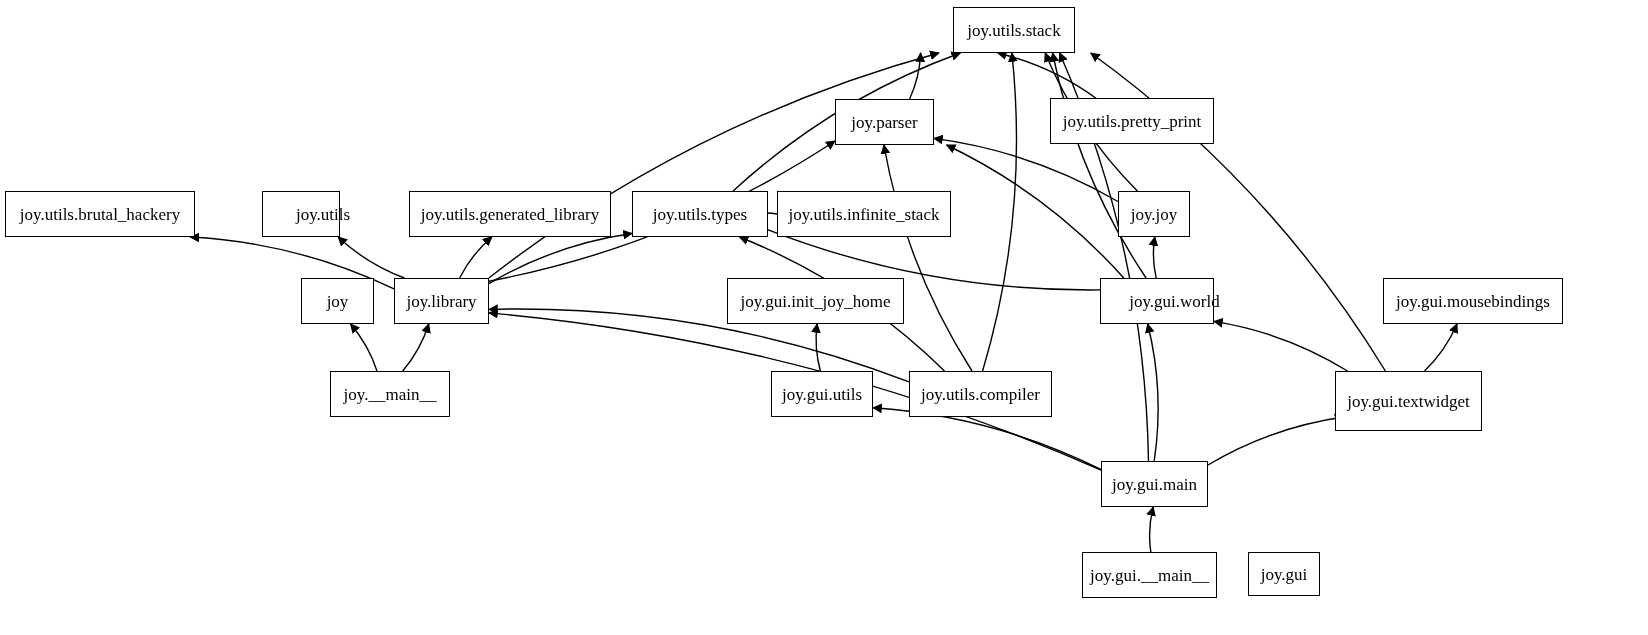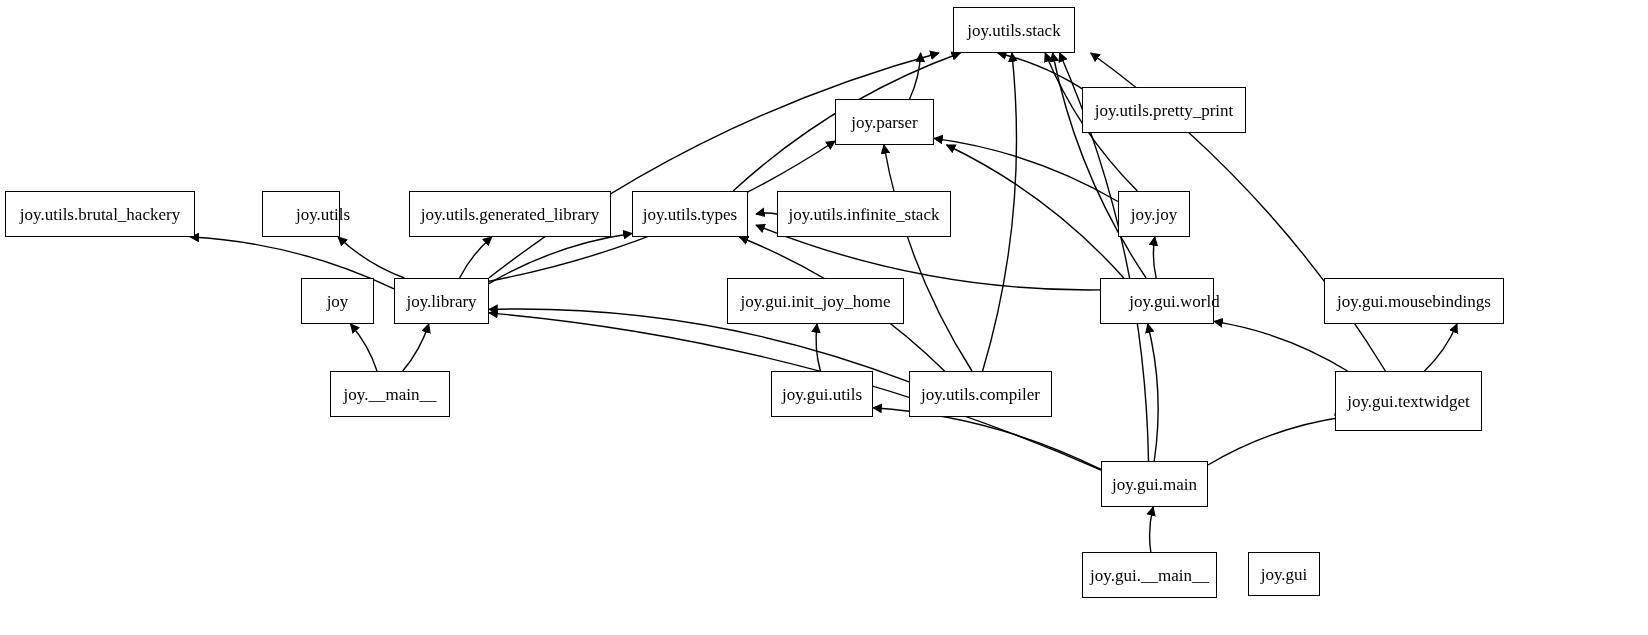--- a/index.html
+++ b/index.html
@@ -88,54 +88,54 @@
       </g>
   </svg>
 
   <div id="node-layer">
       <div class="node-box" style="left: 953px; top: 7px; width: 122px; height: 46px;">
         <span class="node-label">joy.utils.stack</span>
       </div>
       <div class="node-box" style="left: 835px; top: 99px; width: 99px; height: 46px;">
         <span class="node-label">joy.parser</span>
       </div>
-      <div class="node-box" style="left: 1050px; top: 87px; width: 164px; height: 46px; margin-left: 32px;">
+      <div class="node-box" style="left: 1050px; top: 98px; width: 164px; height: 46px;">
         <span class="node-label">joy.utils.pretty_print</span>
       </div>
       <div class="node-box" style="left: 5px; top: 191px; width: 190px; height: 46px;">
         <span class="node-label">joy.utils.brutal_hackery</span>
       </div>
       <div class="node-box" style="left: 262px; top: 191px; width: 78px; height: 46px; padding-left: 44px;">
         <span class="node-label">joy.utils</span>
       </div>
       <div class="node-box" style="left: 409px; top: 191px; width: 202px; height: 46px;">
         <span class="node-label">joy.utils.generated_library</span>
       </div>
-      <div class="node-box" style="left: 632px; top: 191px; width: 116px; height: 46px;">
+      <div class="node-box" style="left: 632px; top: 191px; width: 136px; height: 46px;">
         <span class="node-label">joy.utils.types</span>
       </div>
       <div class="node-box" style="left: 777px; top: 191px; width: 174px; height: 46px;">
         <span class="node-label">joy.utils.infinite_stack</span>
       </div>
       <div class="node-box" style="left: 1118px; top: 191px; width: 72px; height: 46px;">
         <span class="node-label">joy.joy</span>
       </div>
       <div class="node-box" style="left: 301px; top: 278px; width: 73px; height: 46px;">
         <span class="node-label">joy</span>
       </div>
       <div class="node-box" style="left: 394px; top: 278px; width: 95px; height: 46px;">
         <span class="node-label">joy.library</span>
       </div>
       <div class="node-box" style="left: 727px; top: 278px; width: 177px; height: 46px;">
         <span class="node-label">joy.gui.init_joy_home</span>
       </div>
       <div class="node-box" style="left: 1100px; top: 278px; width: 114px; height: 46px; padding-left: 35px;">
         <span class="node-label">joy.gui.world</span>
       </div>
-      <div class="node-box" style="left: 1324px; top: 278px; width: 180px; height: 46px;">
+      <div class="node-box" style="left: 1383px; top: 278px; width: 180px; height: 46px;">
         <span class="node-label">joy.gui.mousebindings</span>
       </div>
       <div class="node-box" style="left: 330px; top: 371px; width: 120px; height: 46px;">
         <span class="node-label">joy.__main__</span>
       </div>
       <div class="node-box" style="left: 771px; top: 371px; width: 102px; height: 46px;">
         <span class="node-label">joy.gui.utils</span>
       </div>
       <div class="node-box" style="left: 909px; top: 371px; width: 143px; height: 46px;">
         <span class="node-label">joy.utils.compiler</span>

